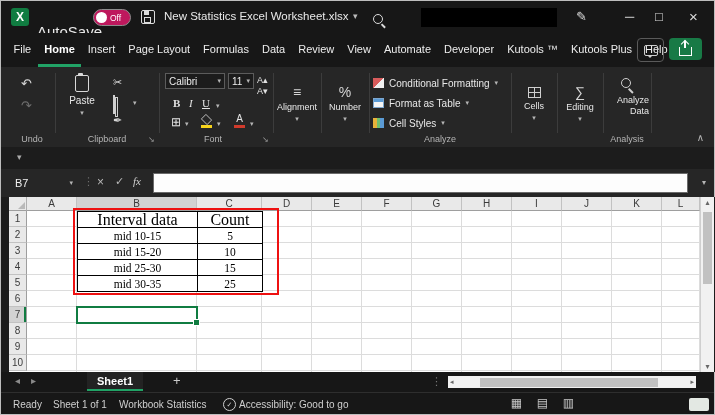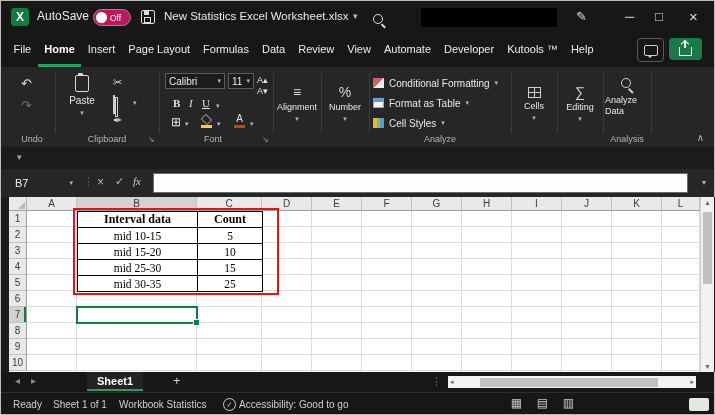--- a/index.html
+++ b/index.html
@@ -3,21 +3,21 @@
 <meta charset="utf-8">
 <style>
   html,body{margin:0;padding:0;background:#9a9a9a}
   body{width:715px;height:415px;overflow:hidden;font-family:"Liberation Sans",sans-serif;position:relative}
   .app{position:absolute;inset:0;background:#171717;border:1px solid #bdbdbd;box-sizing:border-box}
 
   
   .titlebar{position:absolute;left:0;top:0;right:0;height:32px;color:#e9e9e9}
   .xlogo{position:absolute;left:10px;top:7px;width:18px;height:18px;background:#107c41;border-radius:3px;
          color:#fff;font-weight:bold;font-size:12px;display:flex;align-items:center;justify-content:center}
-  .autosave-lbl{position:absolute;left:36px;top:8px;font-size:12px}
+  .autosave-lbl{position:absolute;left:36px;top:22px;font-size:15px}
   .toggle{position:absolute;left:92px;top:8px;width:36px;height:15px;border-radius:9px;background:#be185d;
           border:1px solid #8d8d8d;display:flex;align-items:center}
   .knob{width:11px;height:11px;border-radius:50%;background:#fff;margin-left:2px}
   .toggle-state{font-size:8.5px;color:#fff;margin-left:3px}
   .ic-disk{position:absolute;left:140px;top:9px;width:12px;height:12px;border:1.5px solid #dcdcdc;border-radius:2px}
   .ic-disk::before{content:"";position:absolute;left:2px;top:0;width:5px;height:3.5px;background:#dcdcdc}
   .ic-disk::after{content:"";position:absolute;left:2px;bottom:0;width:5px;height:4px;border:1px solid #dcdcdc}
   .doc-title{position:absolute;left:163px;top:9px;font-size:11.5px;white-space:nowrap}
   .title-chev{position:absolute;left:352px;top:10px;font-size:9px;color:#bbb}
   .ic-mag{width:8px;height:8px;border:1.5px solid #dcdcdc;border-radius:50%;position:relative;display:inline-block}
@@ -109,21 +109,21 @@
   .chead.sel{background:#d2d2d2;box-shadow:inset 0 -2px 0 #107c41}
   .rhead{position:absolute;left:0;width:18px;height:16px;background:#e9e9e9;border-right:1px solid #9e9e9e;border-bottom:1px solid #c2c2c2;
          box-sizing:border-box;font-size:10px;color:#3b3b3b;display:flex;align-items:center;justify-content:center}
   .rhead.sel{background:#d2d2d2;box-shadow:inset -2px 0 0 #107c41}
   .vline{position:absolute;top:14px;bottom:0;width:1px;background:#dcdcdc;z-index:0}
   .hline{position:absolute;left:18px;right:0;height:1px;background:#dcdcdc;z-index:0}
   .xtable{position:absolute;left:68px;top:14px;border-top:1px solid #000;border-left:1px solid #000;z-index:1}
   .trow{display:flex;height:16px}
   .tcell{box-sizing:border-box;border-right:1px solid #000;border-bottom:1px solid #000;background:#fff;
          font-family:"Liberation Serif",serif;font-size:11.5px;color:#000;display:flex;align-items:center;justify-content:center}
-  .tcell.th{font-weight:bold;font-size:12px}
+  .tcell.th{font-weight:normal;font-size:16px}
   .selbox{position:absolute;left:67px;top:109px;width:122px;height:18px;border:2px solid #107c41;box-sizing:border-box;z-index:2}
   .selbox::after{content:"";position:absolute;right:-4px;bottom:-4px;width:5px;height:5px;background:#107c41;border:1px solid #fff}
   .redbox{position:absolute;left:64px;top:11px;width:206px;height:87px;border:2px solid #ee1111;box-sizing:border-box;z-index:3;pointer-events:none}
 
   
   .vscroll{position:absolute;left:699px;top:196px;width:14px;height:175px;background:#f1f1f1;border-left:1px solid #cfcfcf;box-sizing:border-box}
   .vs-up{position:absolute;top:1px;left:0;right:0;text-align:center;font-size:8px;color:#666}
   .vs-down{position:absolute;bottom:1px;left:0;right:0;text-align:center;font-size:8px;color:#666}
   .vs-thumb{position:absolute;left:2px;top:15px;width:9px;height:72px;background:#c1c1c1}
   .rightgap{position:absolute;left:713px;top:196px;width:2px;height:175px;background:#1c1c1c}
@@ -177,20 +177,21 @@
         <div class="menu-item active">Home</div>
         <div class="menu-item">Insert</div>
         <div class="menu-item">Page Layout</div>
         <div class="menu-item">Formulas</div>
         <div class="menu-item">Data</div>
         <div class="menu-item">Review</div>
         <div class="menu-item">View</div>
         <div class="menu-item">Automate</div>
         <div class="menu-item">Developer</div>
         <div class="menu-item">Kutools ™</div>
+        <div class="menu-item">Kutools Plus</div>
         <div class="menu-item">Help</div>
       </div>
     <div class="comment-btn">
       <span class="ic-bubble"></span>
     </div>
     <div class="share-btn">
       <span class="ic-share"></span>
     </div>
   </div>
 
@@ -288,21 +289,21 @@
     </div>
 
     <div class="bigbtn" style="left:558px;width:42px">
       <span class="bigicon">∑</span>
       <span class="blabel">Editing</span>
       <span class="chev">▾</span>
     </div>
 
     <div class="bigbtn" style="left:604px;width:44px;height:52px;top:4px">
       <span class="ic-analyze"></span>
-      <span class="blabel" style="text-align:left;line-height:1.2">Analyze Data</span>
+      <span class="blabel" style="text-align:right;line-height:1.2">Analyze Data</span>
     </div>
     <div class="glabel" style="left:604px;width:44px">Analysis</div>
 
     <span class="collapse-chev">∧</span>
   </div>
 
   <div class="qat">
     <span class="qat-ic">▾</span>
   </div>
 

